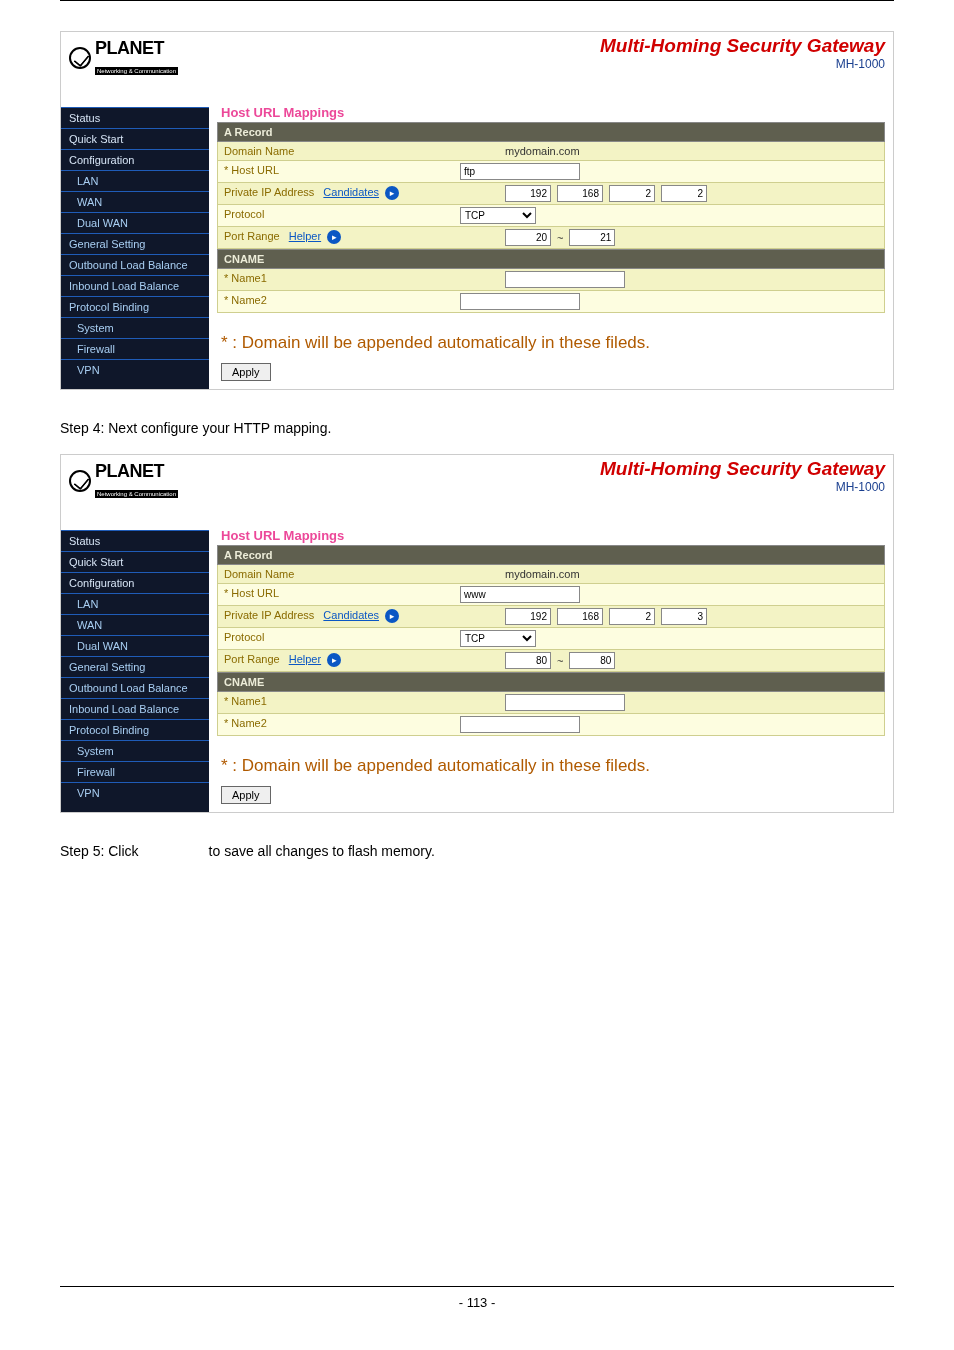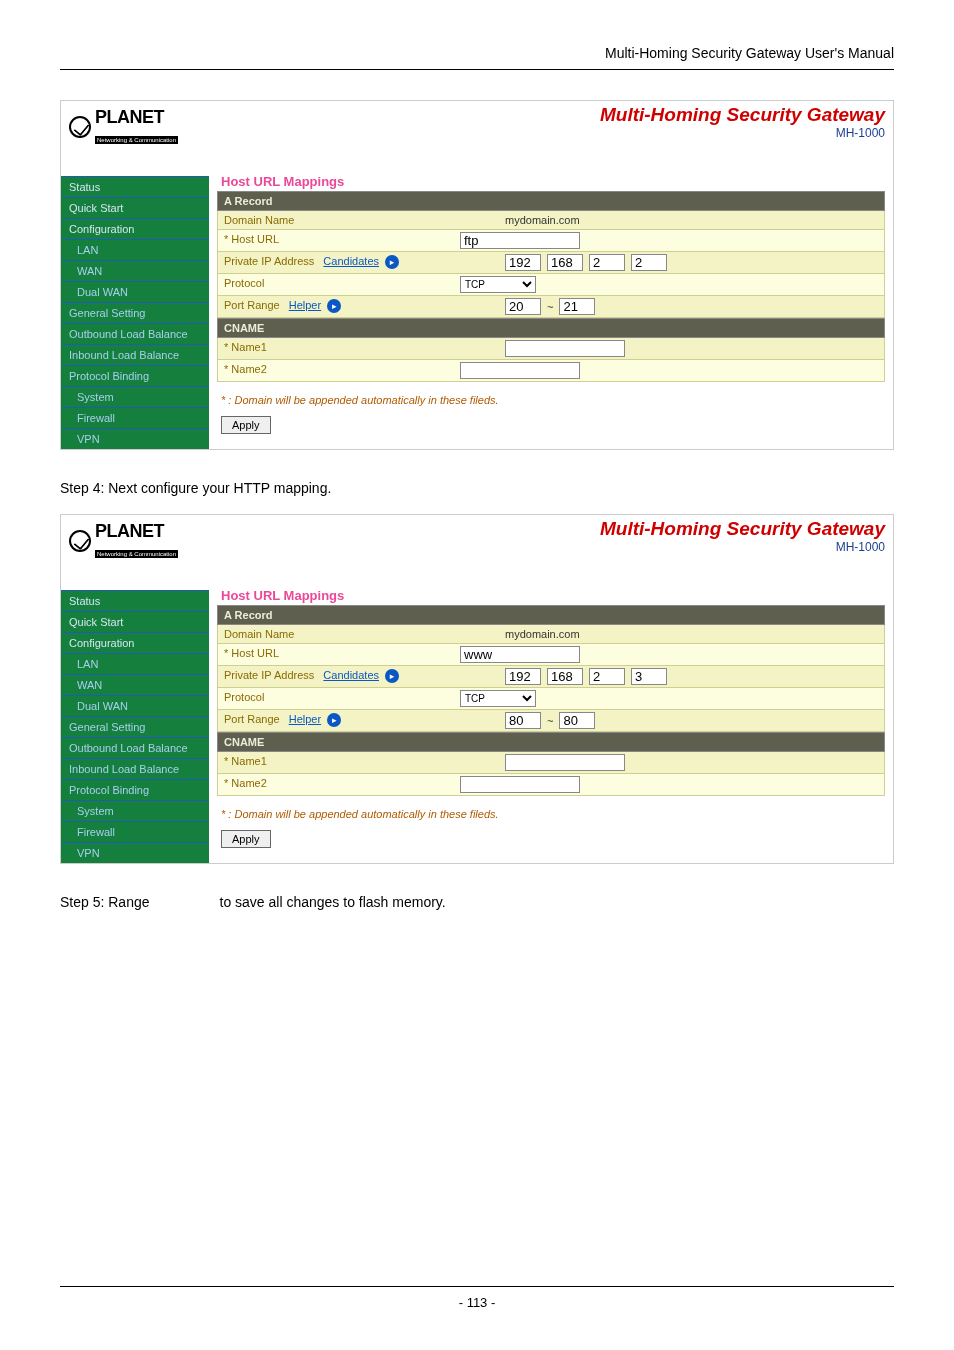--- a/index.html
+++ b/index.html
@@ -12,53 +12,50 @@
   .logo-cell { width: 148px; background: #fff; border-right: 0; padding: 6px 0 0 8px; }
   .logo { display: flex; align-items: center; gap: 4px; }
   .logo-circle { width: 22px; height: 22px; border: 2px solid #000; border-radius: 50%; position: relative; }
   .logo-circle::after { content: ""; position: absolute; left: 6px; top: 3px; width: 7px; height: 12px; border: 2px solid #000; border-left: 0; border-top: 0; transform: rotate(40deg); border-radius: 0 0 2px 0; }
   .logo-text { font-weight: 900; font-size: 18px; letter-spacing: -0.5px; font-family: Arial Black, Arial, sans-serif; color: #000; }
   .logo-sub { font-size: 6px; color: #fff; background: #000; padding: 1px 2px; margin-top: -3px; display: inline-block; }
   .title-cell { flex: 1; text-align: right; padding: 3px 8px 2px 0; }
   .app-title { font-style: italic; font-weight: bold; font-size: 19px; color: #d00000; font-family: Arial, sans-serif; }
   .app-model { color: #1a3f8f; font-size: 12px; }
   .app-body { display: flex; min-height: 230px; }
-  .sidebar { width: 148px; background: #15803d; color: #bcd4f0; font-size: 11px; }
+  .sidebar { width: 148px; background: #0f172a; color: #bcd4f0; font-size: 11px; }
   .sidebar-top-gap { height: 30px; background: #fff; }
   .nav-item { padding: 4px 8px; border-top: 1px solid #1f5cb8; color: #d6e4f5; cursor: pointer; }
   .nav-item.indent1 { padding-left: 16px; color: #a8cef2; }
   .nav-item.indent2 { color: #a8cef2; }
   .content { flex: 1; background: #fff; padding: 26px 8px 8px 8px; font-size: 11px; }
   .section-title { font-weight: bold; font-size: 13px; color: #ec4899; padding: 2px 4px; }
   .bar { background: #5f5f4f; color: #ececd8; font-weight: bold; padding: 3px 6px; font-size: 11px; border: 1px solid #888; }
   .row { display: flex; border: 1px solid #cfcf8f; border-top: 0; background: #fdfde0; }
   .row.alt { background: #f3f3c5; gap: 45px; }
   .lbl { width: 236px; padding: 3px 6px; color: #8a6b00; }
   .lbl .link { color: #0b57c4; text-decoration: underline; cursor: pointer; margin-left: 6px; }
   .val { flex: 1; padding: 2px 6px; display: flex; gap: 6px; align-items: center; color: #333; }
-  .inp { border: 1px solid #888; background: #fff; font-size: 13px; padding: 1px 3px; height: 17px; }
-  .inp.w30 { width: 36px; }
+  .inp { border: 1px solid #888; background: #fff; font-size: 10px; padding: 1px 3px; height: 17px; }
+  .inp.w30 { width: 46px; text-align: right; }
   .inp.w60 { width: 120px; }
   .sel { border: 1px solid #888; background: #fff; font-size: 10px; height: 17px; width: 76px; }
   .arrow-btn { width: 14px; height: 14px; border-radius: 50%; background: #0b57c4; color: #fff; display: inline-flex; align-items: center; justify-content: center; font-size: 9px; margin-left: 3px; }
-  .note { color: #b05a00; font-style: italic; padding: 12px 4px 10px 4px; font-size: 11px; }
+  .note { color: #b05a00; padding: 20px 4px 10px 4px; font-size: 17px; }
   .apply-btn { border: 1px solid #666; background: #efefef; padding: 2px 10px; font-size: 11px; margin-left: 4px; cursor: pointer; }
   .step-text { font-size: 14px; color: #000; margin: 10px 0 18px 0; }
   .step-flex { display: flex; gap: 70px; }
   .footer { position: absolute; bottom: 40px; left: 60px; right: 60px; }
   .footer-line { border-top: 1px solid #000; margin-bottom: 8px; }
   .footer-text { text-align: center; font-size: 13px; }
 </style>
 </head>
 <body>
 
 <div class="page">
-  <div class="doc-header">
-    <span>Multi-Homing  Security  Gateway  User's  Manual</span>
-  </div>
   <div class="doc-header-line"></div>
 
   <div class="app-panel">
     <div class="app-top">
       <div class="logo-cell">
         <div class="logo">
           <span class="logo-circle"></span>
           <div>
             <div class="logo-text">PLANET</div>
             <div class="logo-sub">Networking &amp; Communication</div>
@@ -242,21 +239,21 @@
               <input class="inp w60" value="" style="">
             </div>
         </div>
         <div class="note">* : Domain will be appended automatically in these fileds.</div>
         <button class="apply-btn">Apply</button>
       </div>
     </div>
   </div>
 
   <div class="step-text step-flex">
-    <span>Step 5: Range</span>
+    <span>Step 5: Click</span>
     <span>to save all changes to flash memory.</span>
   </div>
 
 </div>
 
 <div class="footer">
   <div class="footer-line"></div>
   <div class="footer-text">- 113 -</div>
 </div>
 

